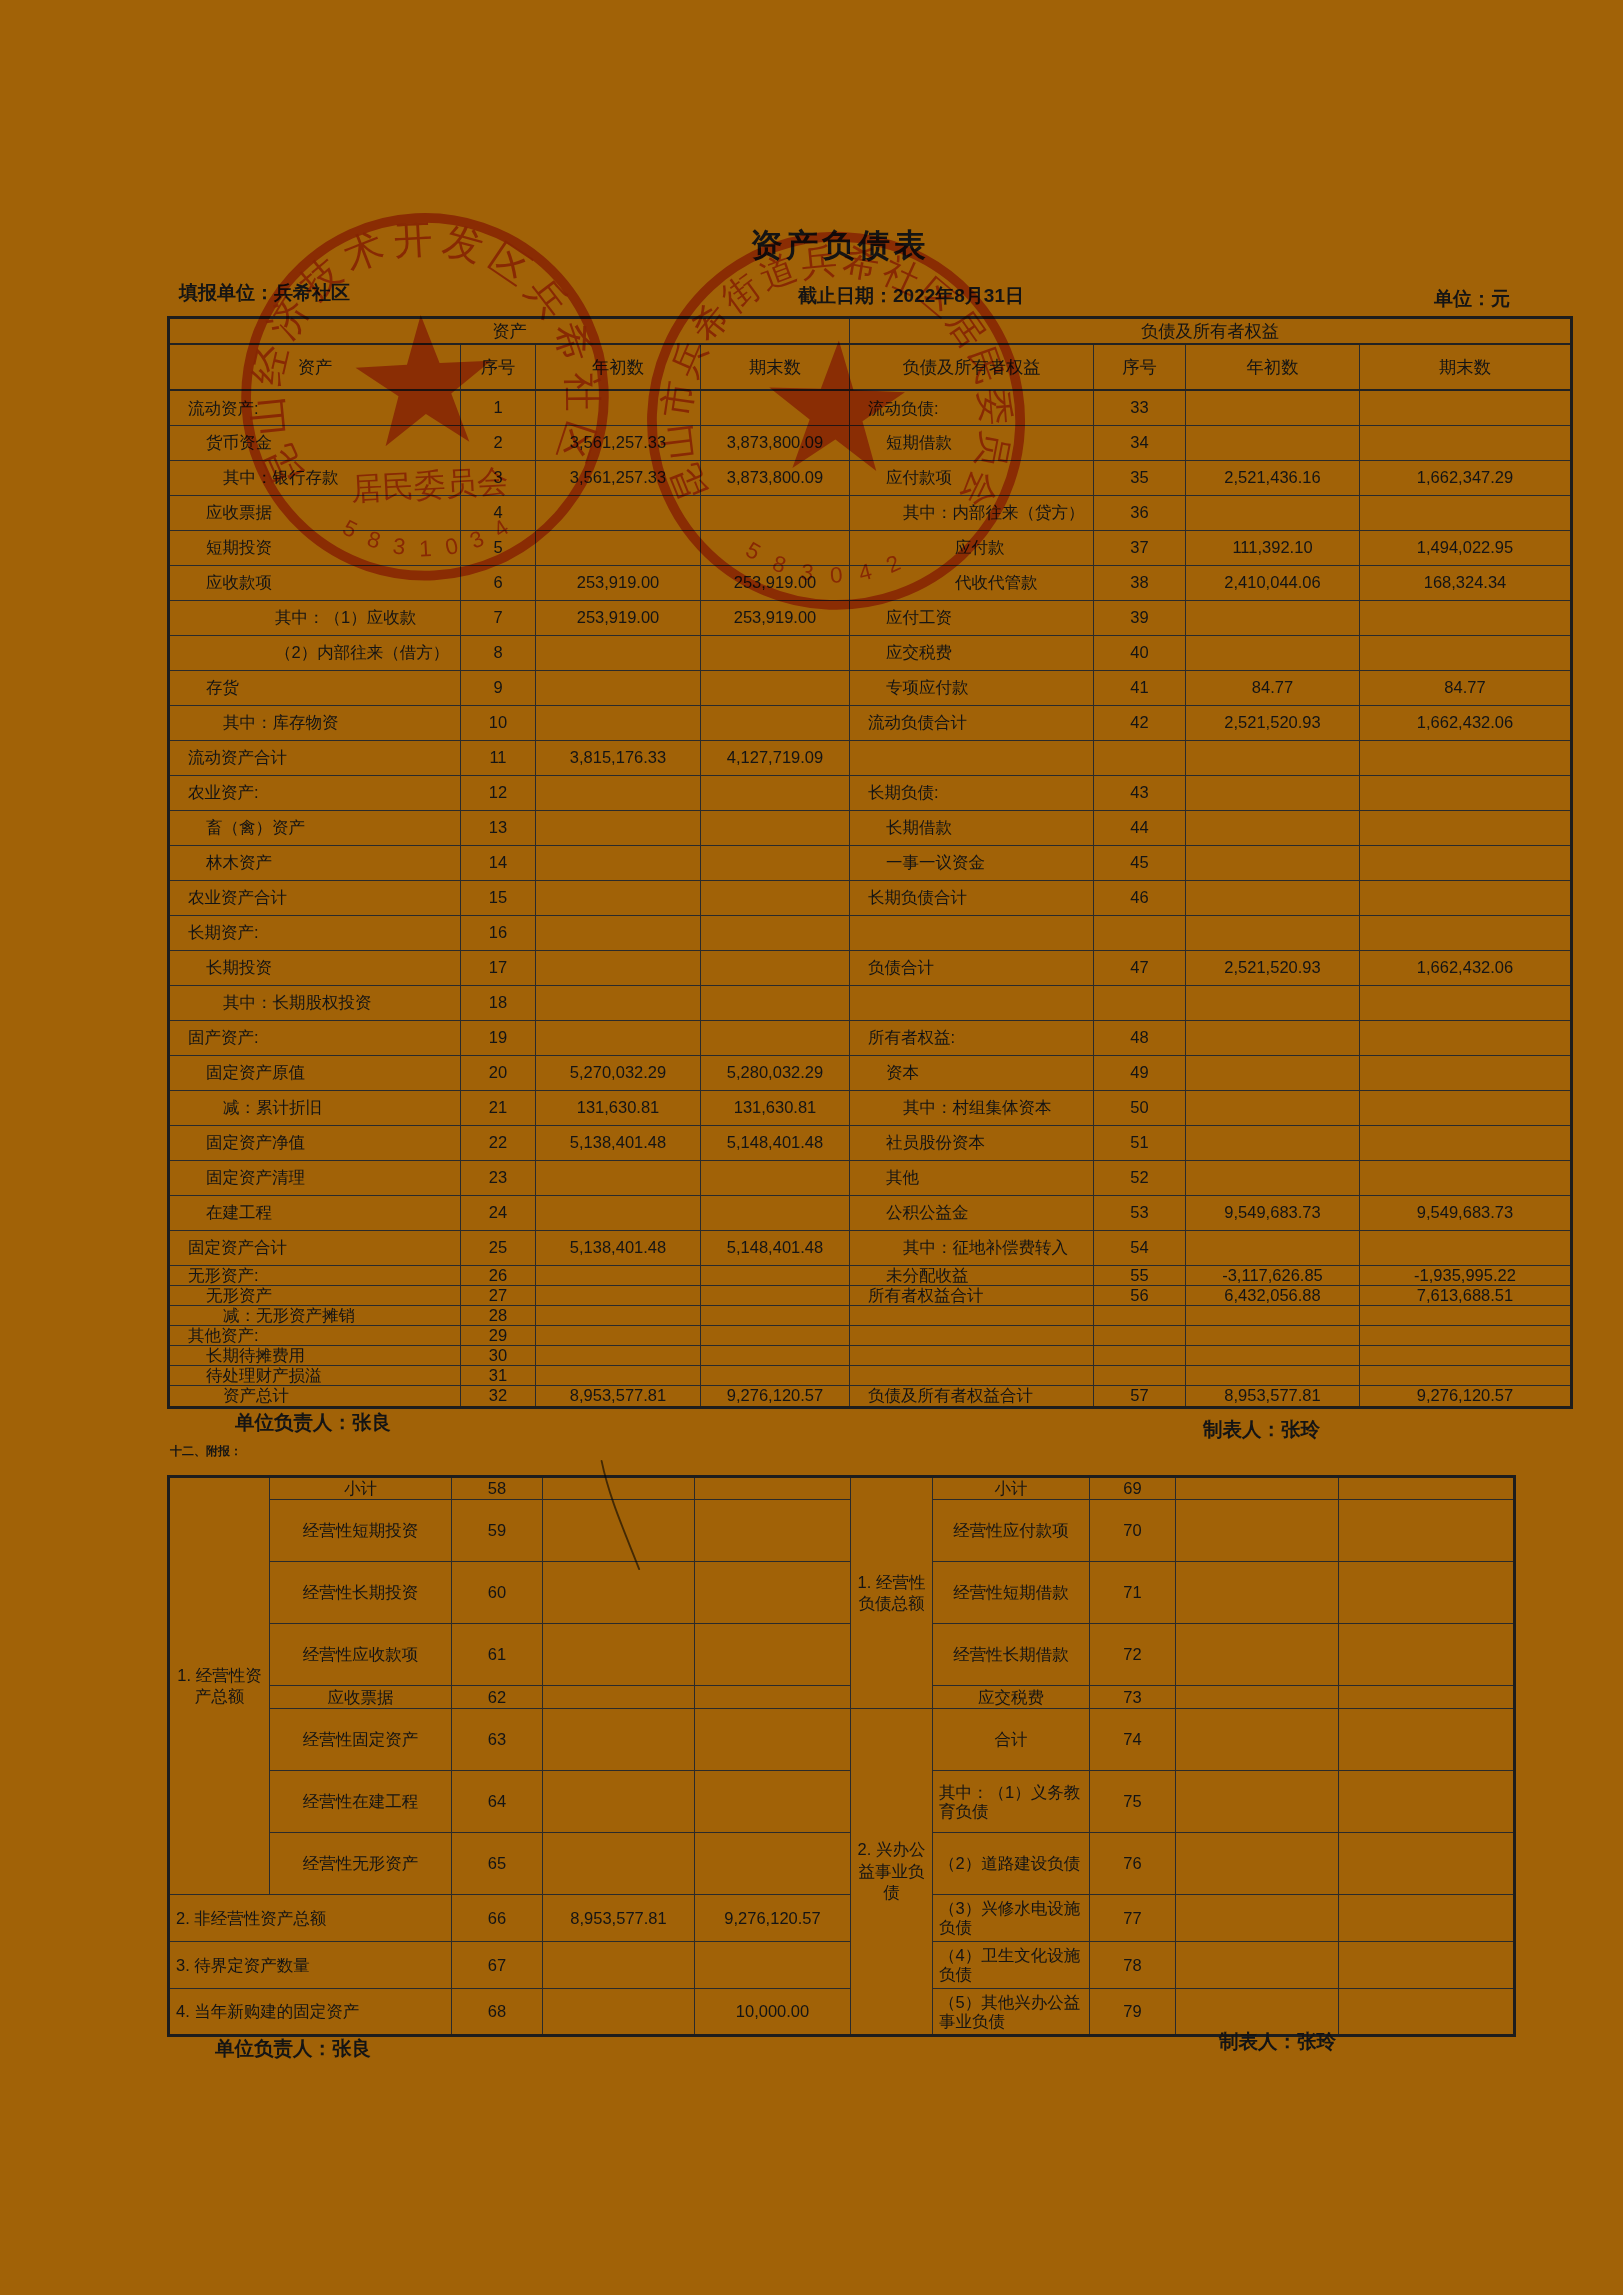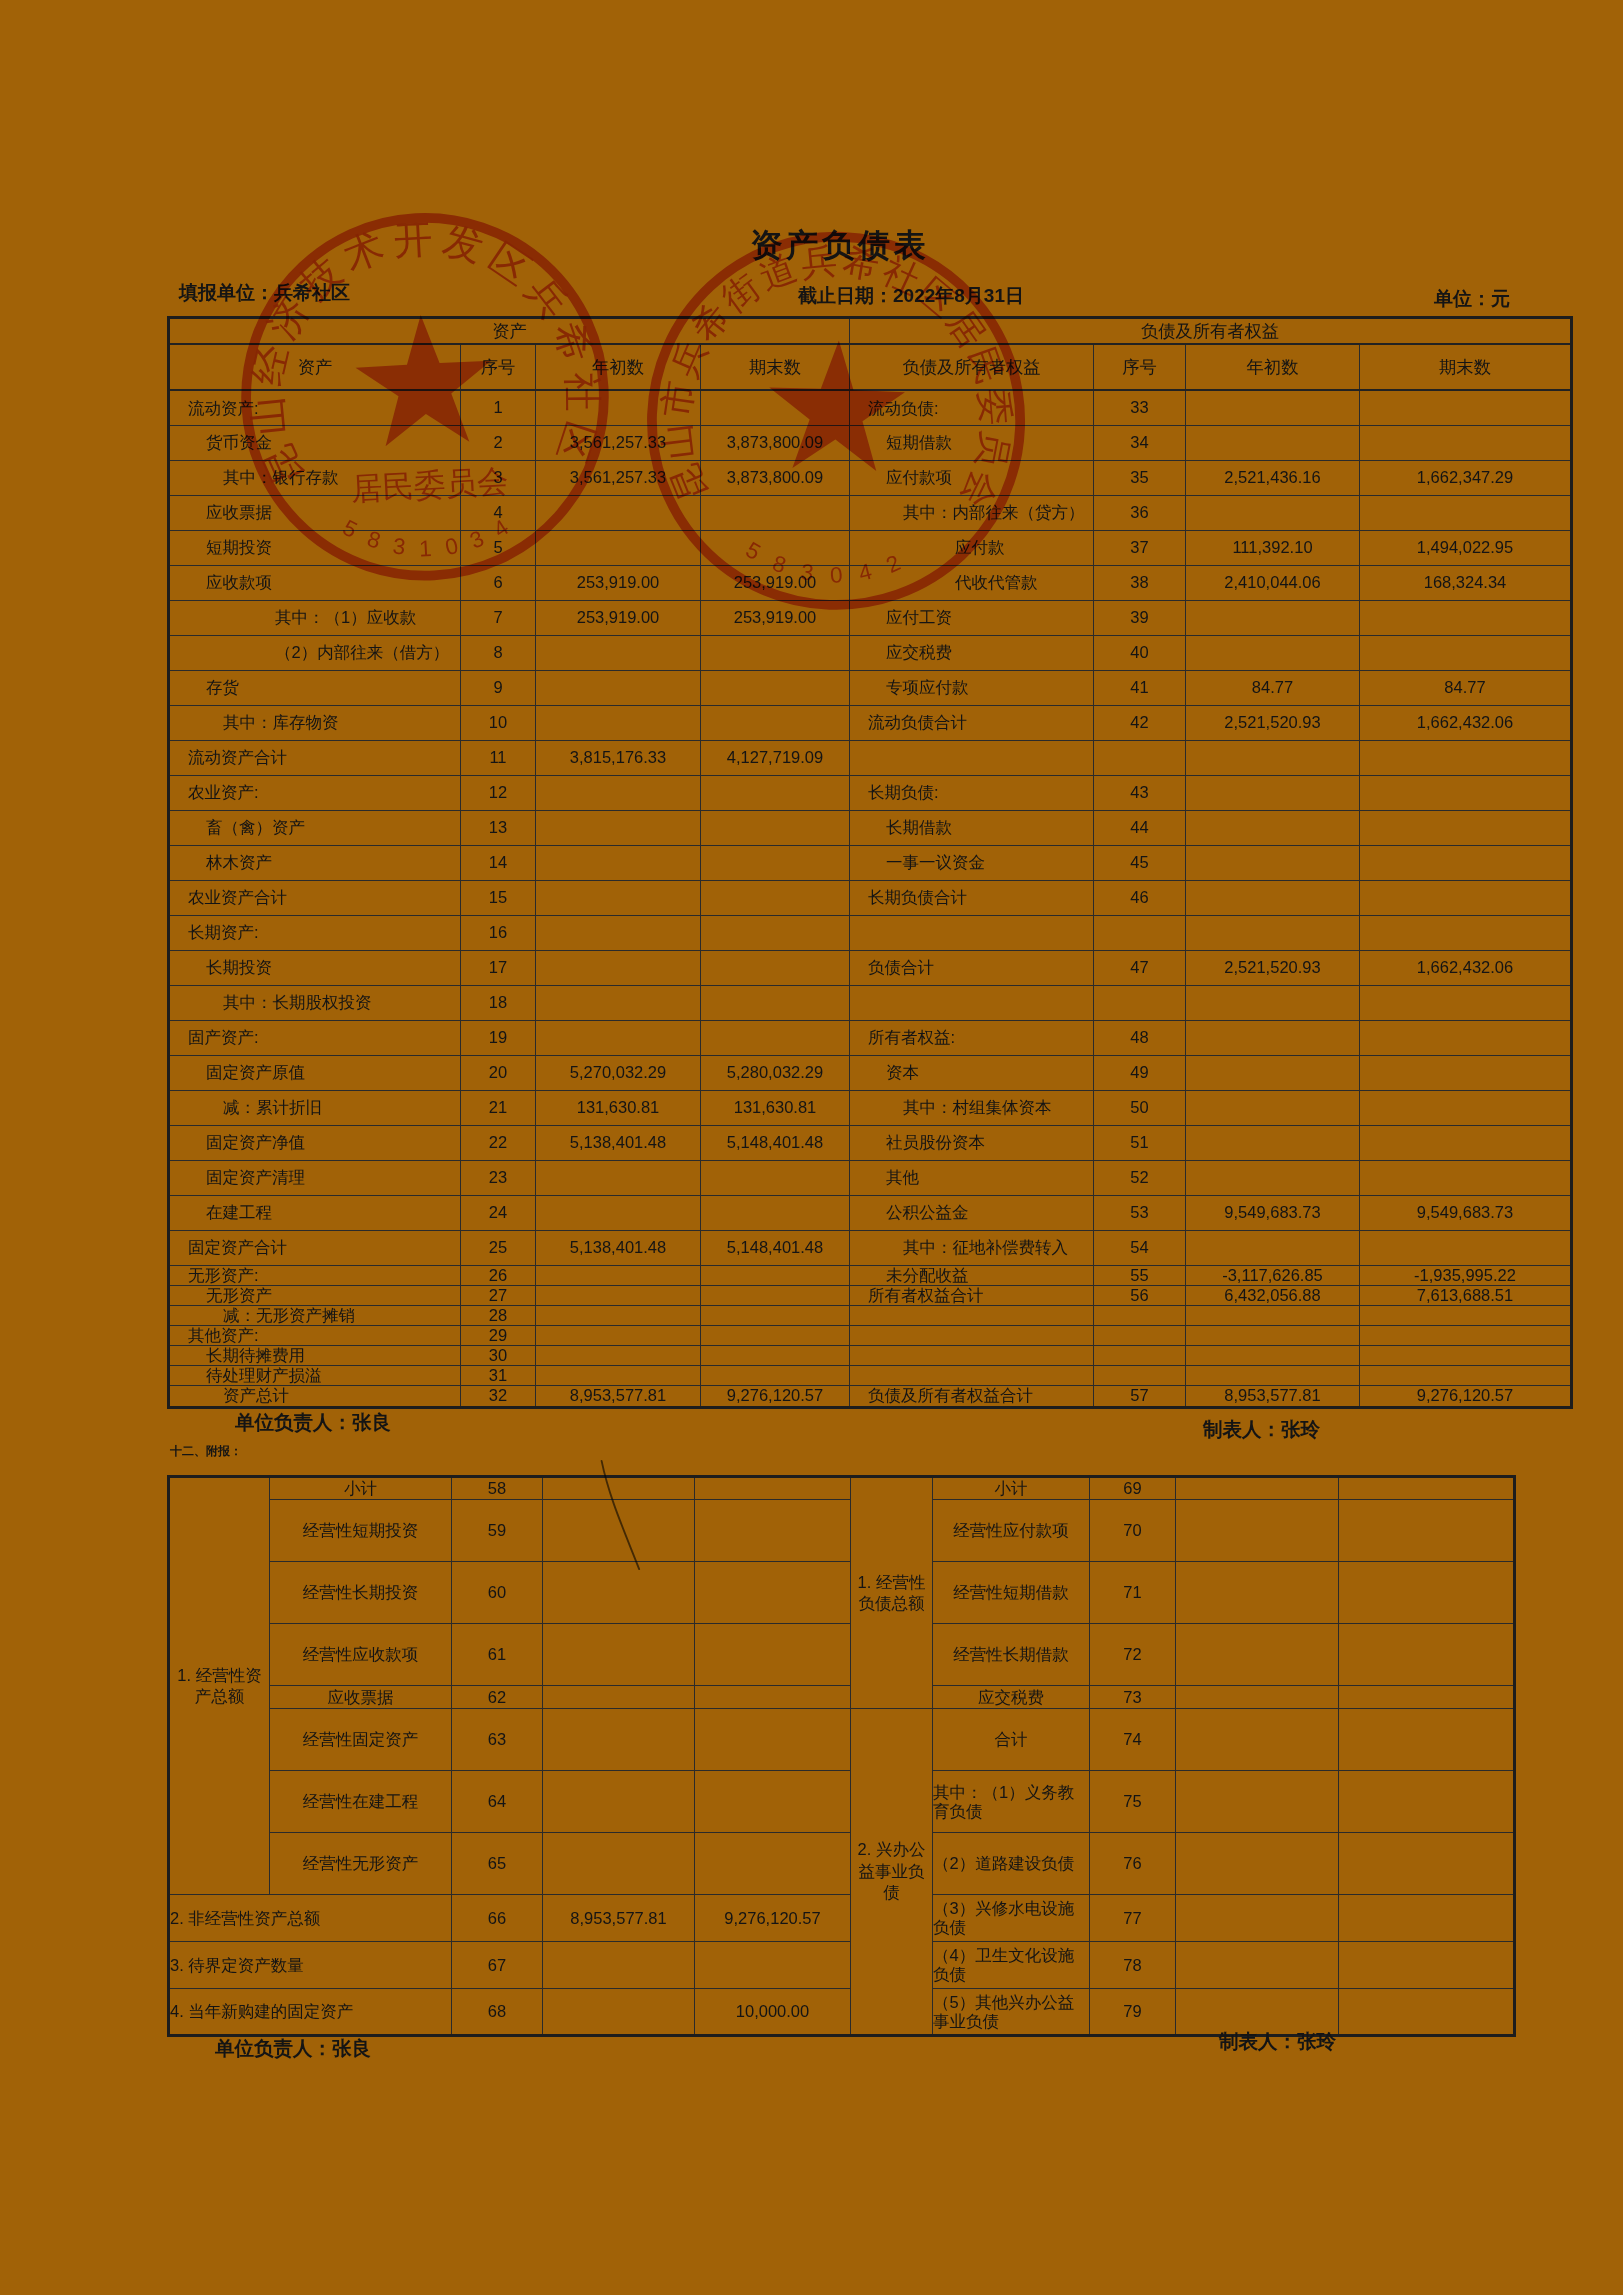--- a/index.html
+++ b/index.html
@@ -33,21 +33,21 @@
   td.ind1{padding-left:36px;}
   td.ind2{padding-left:53px;}
   td.ind3{padding-left:105px;}
   td.num,td.val{text-align:center;}
   
   tr.ar-s{height:23px;}
   tr.ar-b{height:62px;}
   tr.ar-m{height:47px;}
   td.gcell{text-align:center;line-height:1.3;padding:1.5px;font-size:16.5px;}
   td.acell-c{text-align:center;line-height:1.15;}
-  td.acell-l{text-align:left;line-height:1.15;}
+  td.acell-l{text-align:left;padding-left:6px;line-height:1.15;}
   .overlay{position:absolute;left:0;top:0;mix-blend-mode:multiply;pointer-events:none;}
   .stamp-text{font-family:"Liberation Sans","DejaVu Sans",sans-serif;}
 </style>
 </head>
 <body>
 
 <div class="page">
 
   <div class="abs doc-title">资产负债表</div>
   <div class="abs report-unit">填报单位：兵希社区</div>

